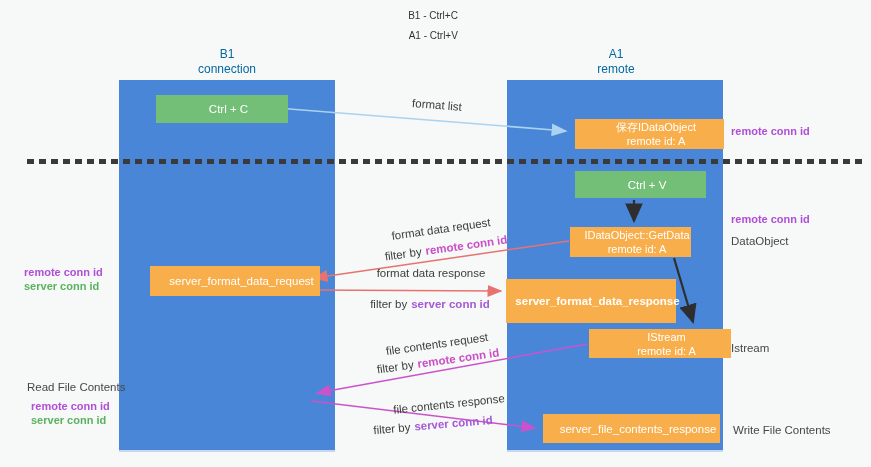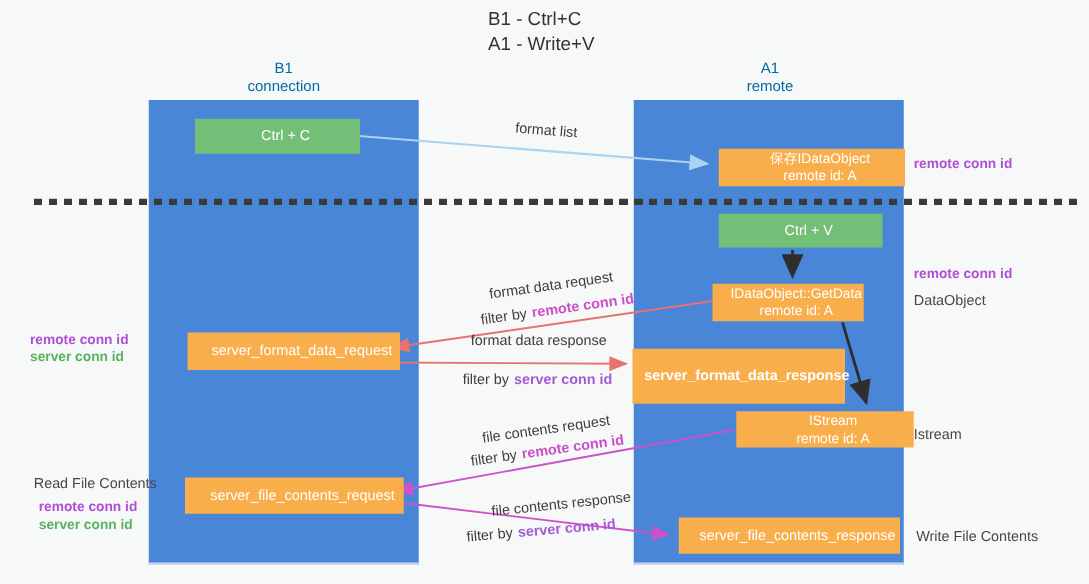--- a/index.html
+++ b/index.html
@@ -5,21 +5,21 @@
   html,body{margin:0;padding:0;}
   body{
     width:871px;height:467px;
     background:#f7f8f8;
     font-family:"Liberation Sans", sans-serif;
     position:relative;overflow:hidden;
   }
   .canvas{position:absolute;left:0;top:0;width:871px;height:467px;}
   .title{
     position:absolute;left:433px;top:6px;transform:translateX(-50%);
-    text-align:left;font-size:15px;line-height:20px;color:#333;
+    text-align:right;font-size:10px;line-height:20px;color:#333;
   }
   .col-header{
     position:absolute;transform:translateX(-50%);
     text-align:center;font-size:12px;line-height:15px;color:#0369a1;
   }
   .lane{
     position:absolute;top:80px;width:216px;height:370px;
     background:#4a86d8;border-bottom:2px solid #c9d6ef;
   }
   .lane-left{left:119px;}
@@ -49,21 +49,21 @@
   .side.dark{color:#474747;font-size:11.5px;}
   svg.arrows{position:absolute;left:0;top:0;pointer-events:none;}
 </style>
 </head>
 <body>
 
 <div class="canvas">
 
   <div class="title">
     <div>B1 - Ctrl+C</div>
-    <div>A1 - Write+V</div>
+    <div>A1 - Ctrl+V</div>
   </div>
 
   <div class="col-header" style="left:227px;top:47px;">
     <div>B1</div>
     <div>connection</div>
   </div>
   <div class="col-header" style="left:616px;top:47px;">
     <div>A1</div>
     <div>remote</div>
   </div>
@@ -121,23 +121,20 @@
 
   <div class="box orange single" style="left:506px;top:279px;width:157px;height:44px;font-weight:bold;">
     <div>server_format_data_response</div>
   </div>
 
   <div class="box orange" style="left:589px;top:329px;width:129px;height:29px;">
     <div>IStream</div>
     <div>remote id: A</div>
   </div>
 
-  <div class="box orange single" style="left:148px;top:382px;width:162px;height:29px;">
-    <div>server_file_contents_request</div>
-  </div>
 
   <div class="box orange single" style="left:543px;top:414px;width:164px;height:29px;">
     <div>server_file_contents_response</div>
   </div>
 
   <div class="flabel" style="left:437px;top:105px;--r:4.5deg;">format list</div>
 
   <div class="flabel" style="left:441px;top:229px;--r:-8deg;">format data request</div>
   <div class="flabel" style="left:446px;top:248px;--r:-8deg;">
     <span>filter by</span><span class="id id-magenta">remote conn id</span>

